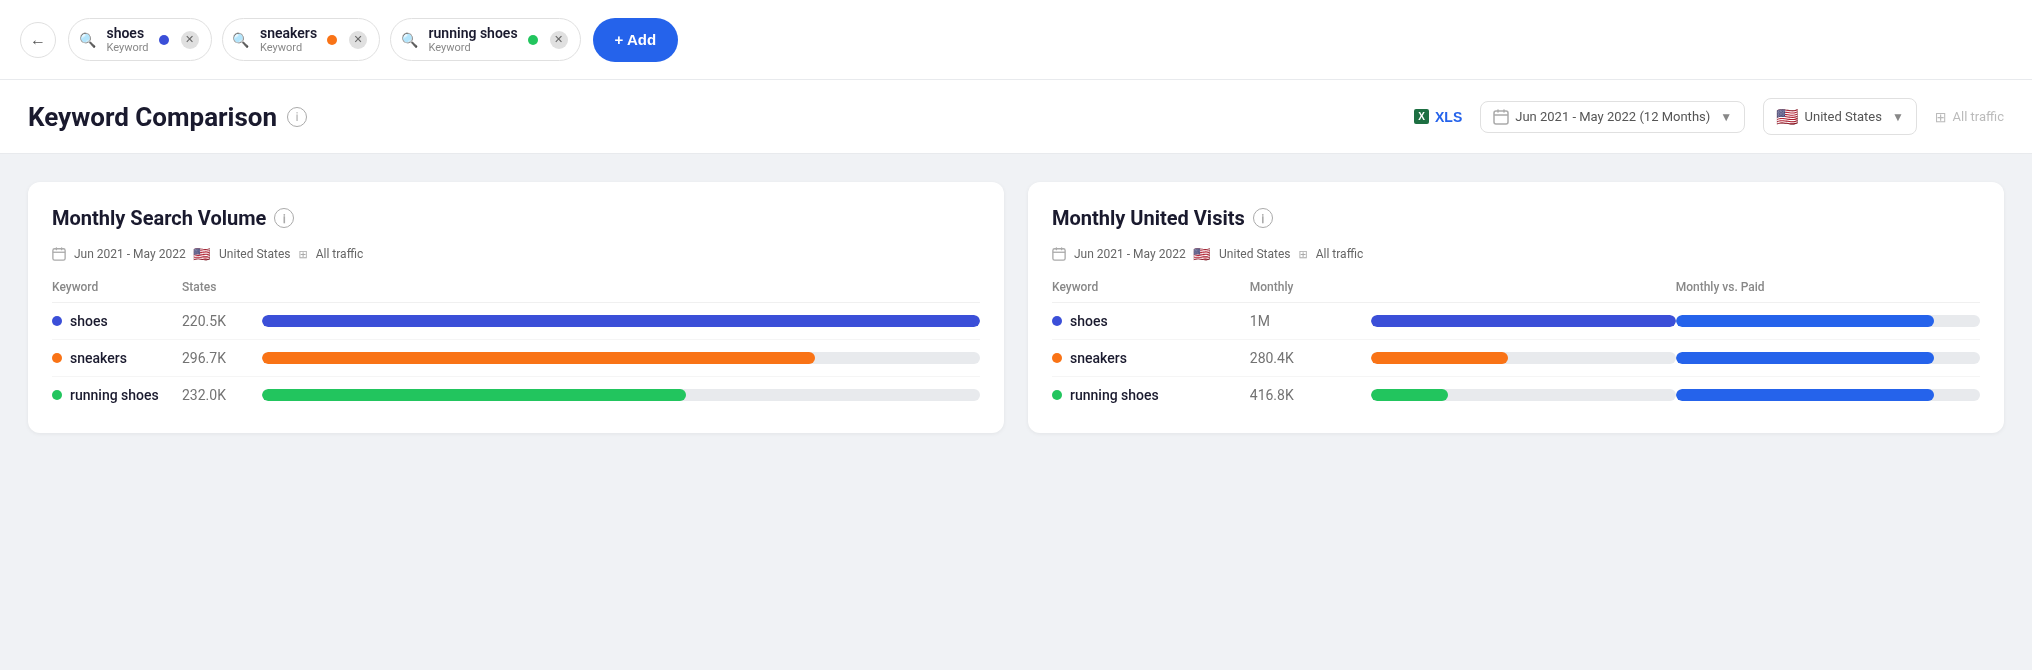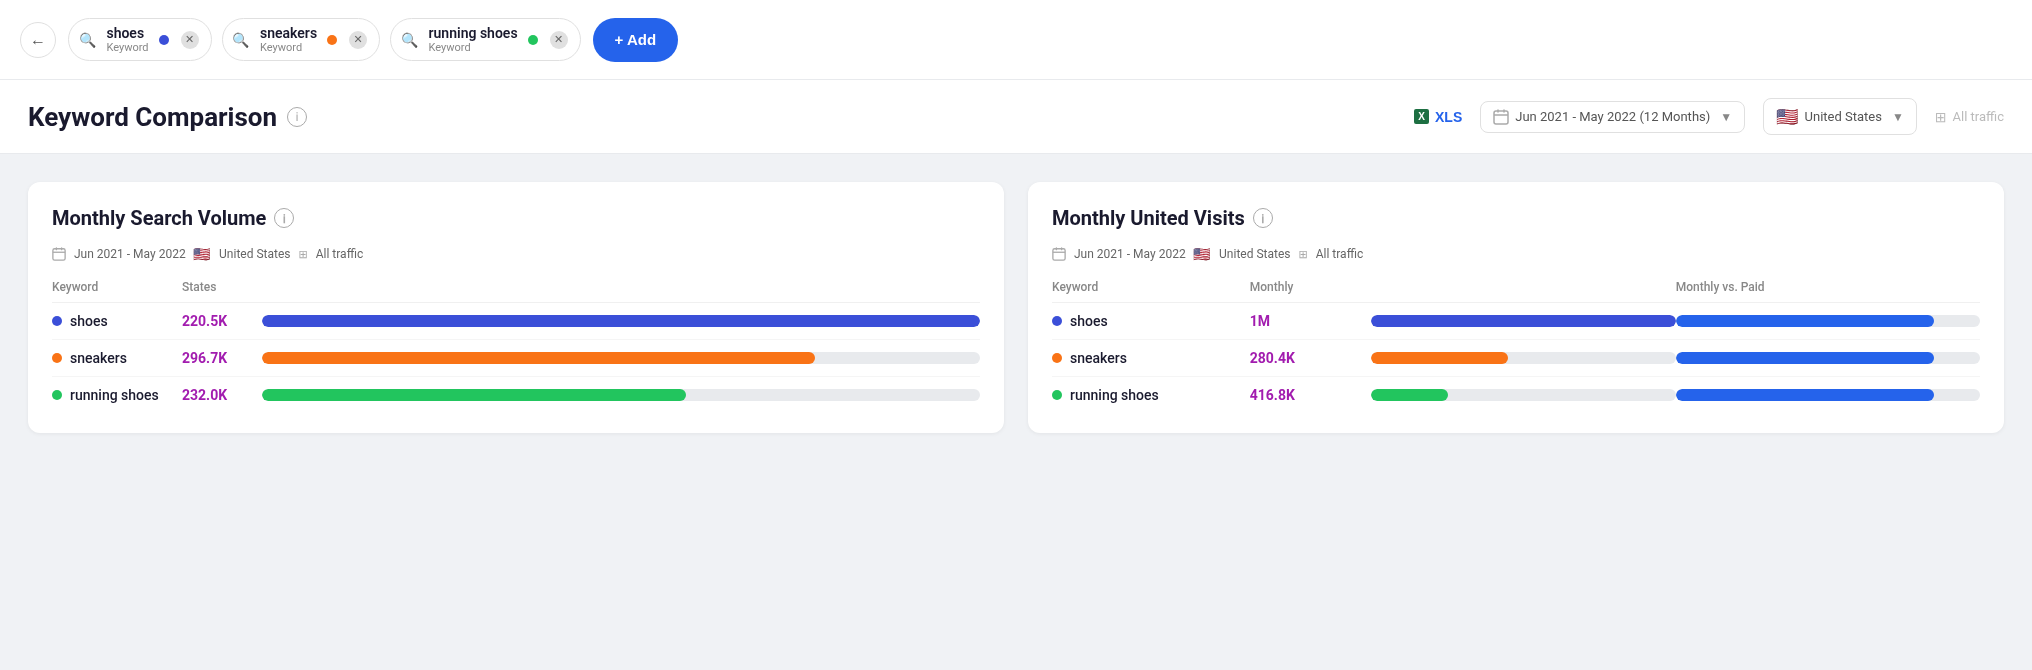--- a/index.html
+++ b/index.html
@@ -209,22 +209,22 @@
       font-weight: 500;
       min-width: 130px;
     }
     .kw-dot {
       width: 10px; height: 10px;
       border-radius: 50%;
       flex-shrink: 0;
     }
     .kw-volume {
       font-size: 14px;
-      color: #a21caf;
-      font-weight: 700;
+      color: #737373;
+      font-weight: 400;
       min-width: 80px;
     }
     .bar-cell { width: 100%; }
     .bar-track {
       width: 100%;
       height: 12px;
       background: #e8eaed;
       border-radius: 6px;
       overflow: hidden;
       min-width: 200px;

